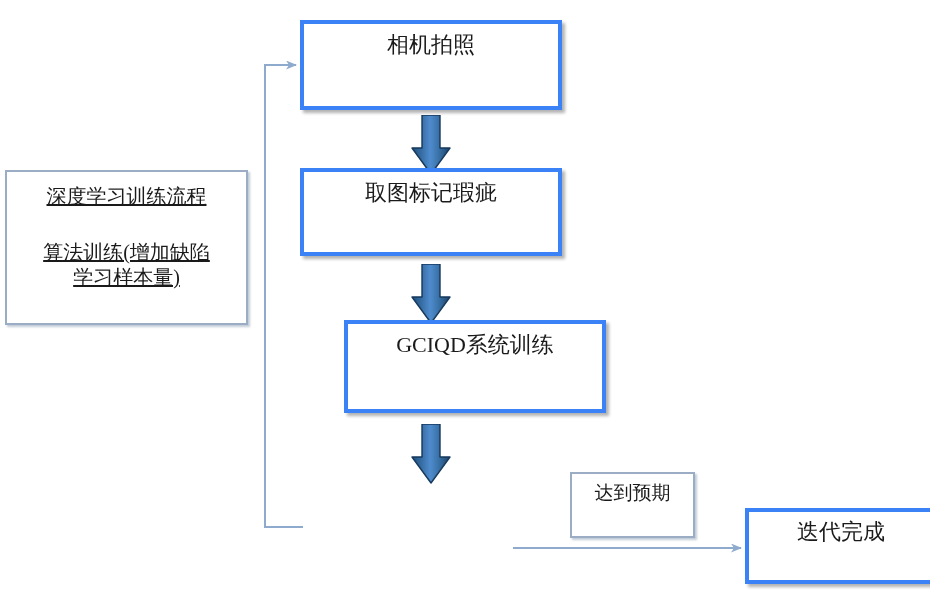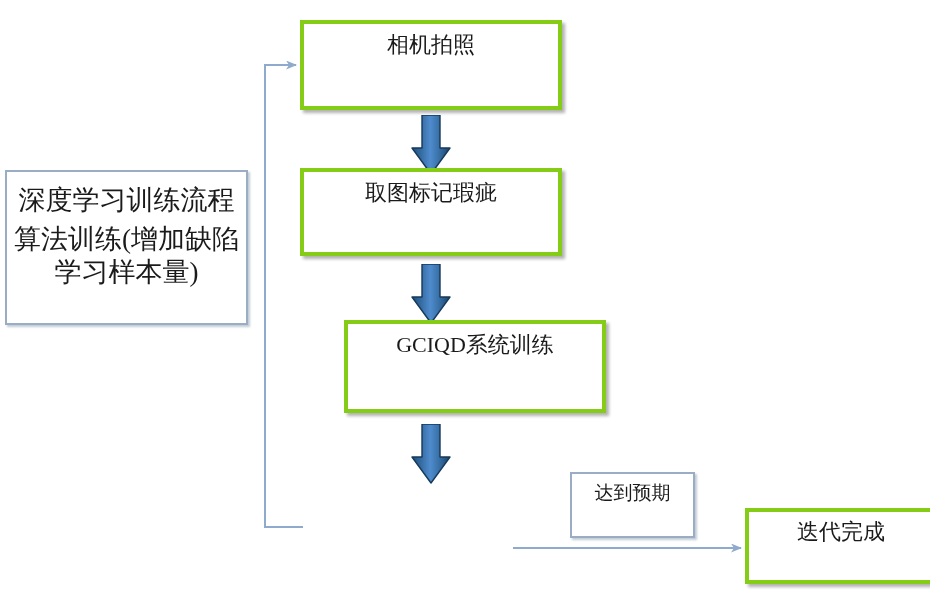--- a/index.html
+++ b/index.html
@@ -20,43 +20,43 @@
 
   
   .node {
     position: absolute;
     box-sizing: border-box;
     background: #ffffff;
     text-align: center;
   }
   
   .node.black {
-    border: 4px solid #84cc16;
+    border: 4px solid #3b82f6;
     box-shadow: 3px 3px 3px rgba(0,0,0,0.30);
   }
   
   .node.light {
     border: 2px solid #9aadc4;
     box-shadow: 2px 2px 2px rgba(120,140,165,0.45);
   }
   .node-label {
     display: block;
     color: #1a1a1a;
     font-family: "Liberation Serif", "DejaVu Serif", serif;
     line-height: 1.22;
     white-space: pre-line;
   }
 
   
   #node-train-panel {
     left: 5px;  top: 170px;  width: 243px;  height: 155px;
     padding-top: 12px;
   }
-  #node-train-panel .node-label { font-size: 27px; }
-  #node-train-panel .panel-line2 { margin-top: 6px; display:block; }
+  #node-train-panel .node-label { font-size: 20px; text-decoration: underline; }
+  #node-train-panel .panel-line2 { margin-top: 32px; display:block; }
 
   #node-camera {
     left: 300px; top: 20px;  width: 262px; height: 90px;
     padding-top: 8px;
   }
   #node-camera .node-label { font-size: 22px; }
 
   #node-mark {
     left: 300px; top: 168px; width: 262px; height: 88px;
     padding-top: 8px;

